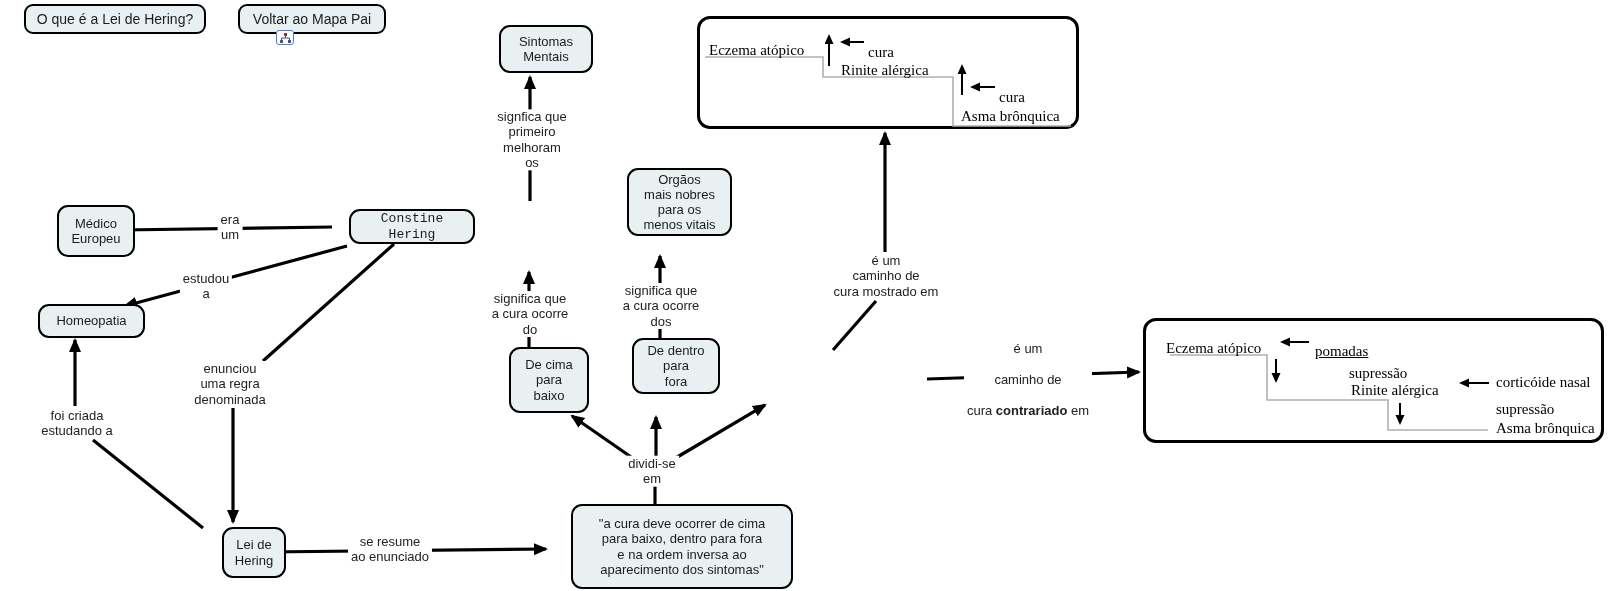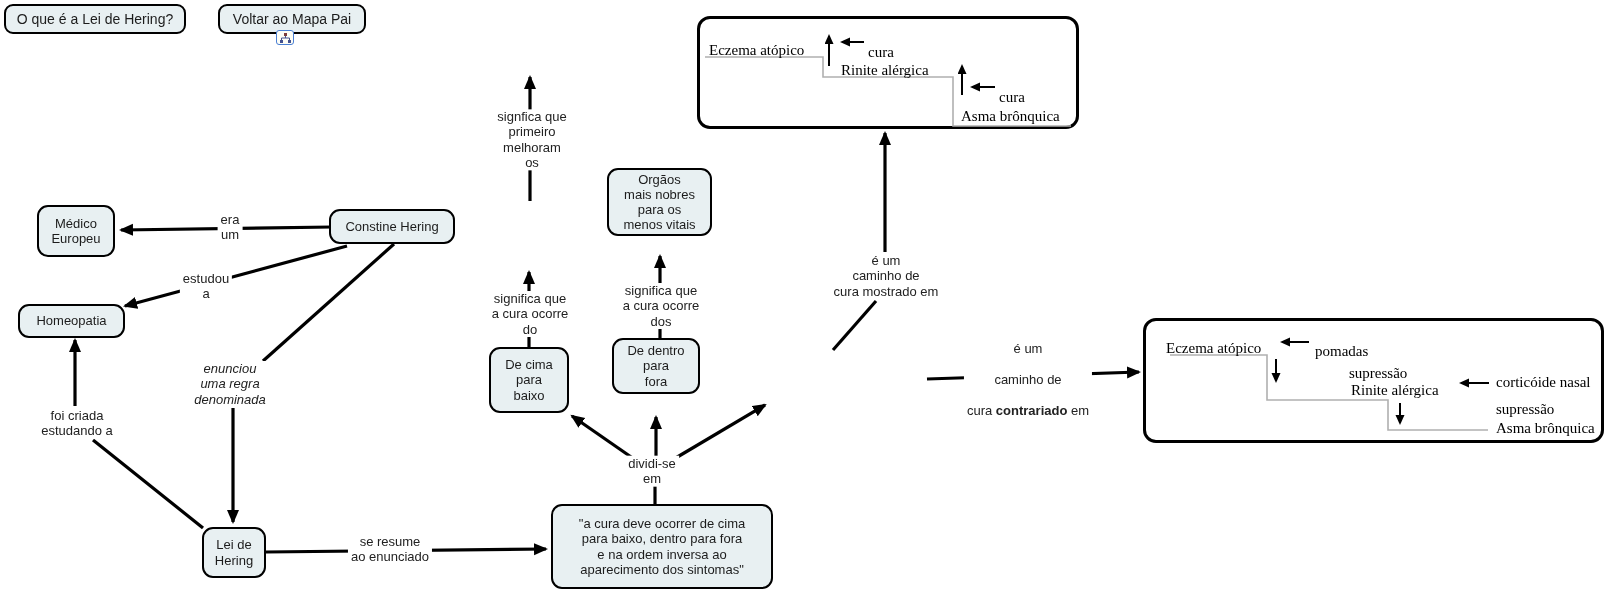--- a/index.html
+++ b/index.html
@@ -3,21 +3,21 @@
 <meta charset="utf-8">
 <style>
   html,body { margin:0; padding:0; background:#ffffff; }
   .canvas { position:relative; width:1614px; height:591px; background:#fff;
             font-family:"Liberation Sans", sans-serif; overflow:hidden; }
   svg.wires  { position:absolute; left:0; top:0; z-index:1; }
   svg.stairs { position:absolute; left:0; top:0; z-index:3; pointer-events:none; }
   .node { position:absolute; z-index:2; background:#e8f0f2; border:2.5px solid #000;
           border-radius:11px; display:flex; align-items:center; justify-content:center;
           text-align:center; color:#1c1c1c; font-size:13px; line-height:1.16;
-          white-space:pre-line; box-sizing:border-box; padding:2px 5px; }
+          white-space:pre-line; box-sizing:border-box; padding:2px 5px;margin-left:20px; }
   .btn  { border-radius:9px; font-size:14px; padding:2px 8px; }
   .imgbox { position:absolute; z-index:2; background:#fff; border:3px solid #000;
             border-radius:13px; box-sizing:border-box; }
   .label { position:absolute; z-index:2; transform:translate(-50%,-50%); background:#fff;
            text-align:center; color:#222; font-size:13px; line-height:1.18;
            white-space:pre-line; padding:0 3px; }
   .stair-label { position:absolute; z-index:4; font-family:"Liberation Serif", serif;
                  font-size:15px; color:#000; white-space:nowrap;margin-top:10px; }
   .mapicon { position:absolute; z-index:2; width:18px; height:15px; background:#fdfdf5;
              border:1.5px solid #4a7fd4; border-radius:3px; box-sizing:border-box;
@@ -59,23 +59,25 @@
   <div class="node btn" style="left:218px;top:4px;width:148px;height:30px;">Voltar ao Mapa Pai</div>
   <div class="mapicon" style="left:276px;top:30px;">
     <svg width="13" height="10" viewBox="0 0 13 10">
       <rect x="5" y="0" width="3" height="3" fill="#7a3b3b"></rect>
       <path d="M6.5,3 L6.5,5 M2.5,5 L10.5,5 M2.5,5 L2.5,7 M10.5,5 L10.5,7" stroke="#44518f" stroke-width="1" fill="none"></path>
       <rect x="1" y="7" width="3" height="3" fill="#44518f"></rect>
       <rect x="9" y="7" width="3" height="3" fill="#44518f"></rect>
     </svg>
   </div>
 
+  <div class="node" style="left:479px;top:25px;width:94px;height:48px;">Sintomas
+Mentais</div>
   <div class="node" style="left:37px;top:205px;width:78px;height:52px;">Médico
 Europeu</div>
-  <div class="node" style="left:329px;top:209px;width:126px;height:35px;">Constine Hering</div>
+  <div class="node" style="left:329px;top:209px;width:126px;height:35px;font-family:Liberation Mono, monospace;">Constine Hering</div>
   <div class="node" style="left:18px;top:304px;width:107px;height:34px;">Homeopatia</div>
   <div class="node" style="left:607px;top:168px;width:105px;height:68px;">Orgãos
 mais nobres
 para os
 menos vitais</div>
   <div class="node" style="left:489px;top:347px;width:80px;height:66px;text-align:center;">De cima
 para
 baixo</div>
   <div class="node" style="left:612px;top:338px;width:88px;height:56px;">De dentro
 para
@@ -87,21 +89,21 @@
 e na ordem inversa ao
 aparecimento dos sintomas"</div>
 
   <div class="imgbox" style="left:697px;top:16px;width:382px;height:113px;"></div>
   <div class="imgbox" style="left:1143px;top:318px;width:461px;height:125px;"></div>
 
   <div class="label" style="left:230px;top:227px;">era
 um</div>
   <div class="label" style="left:206px;top:286px;">estudou
 a</div>
-  <div class="label" style="left:230px;top:384px;font-style:italic;">enunciou
+  <div class="label" style="left:230px;top:384px;">enunciou
 uma regra
 denominada</div>
   <div class="label" style="left:77px;top:423px;">foi criada
 estudando a</div>
   <div class="label" style="left:390px;top:549px;">se resume
 ao enunciado</div>
   <div class="label" style="left:652px;top:471px;">dividi-se
 em</div>
   <div class="label" style="left:530px;top:314px;">significa que
 a cura ocorre
@@ -146,20 +148,20 @@
     </g>
   </svg>
 
   <div class="stair-label" style="left:709px;top:32px;">Eczema atópico</div>
   <div class="stair-label" style="left:868px;top:34px;">cura</div>
   <div class="stair-label" style="left:841px;top:52px;">Rinite alérgica</div>
   <div class="stair-label" style="left:999px;top:79px;">cura</div>
   <div class="stair-label" style="left:961px;top:98px;">Asma brônquica</div>
 
   <div class="stair-label" style="left:1166px;top:330px;">Eczema atópico</div>
-  <div class="stair-label" style="left:1315px;top:333px;">pomadas</div>
+  <div class="stair-label" style="left:1315px;top:333px;text-decoration:underline;">pomadas</div>
   <div class="stair-label" style="left:1349px;top:355px;">supressão</div>
   <div class="stair-label" style="left:1351px;top:372px;">Rinite alérgica</div>
   <div class="stair-label" style="left:1496px;top:364px;">corticóide nasal</div>
   <div class="stair-label" style="left:1496px;top:391px;">supressão</div>
   <div class="stair-label" style="left:1496px;top:410px;">Asma brônquica</div>
 
 </div>
 
 </body></html>

